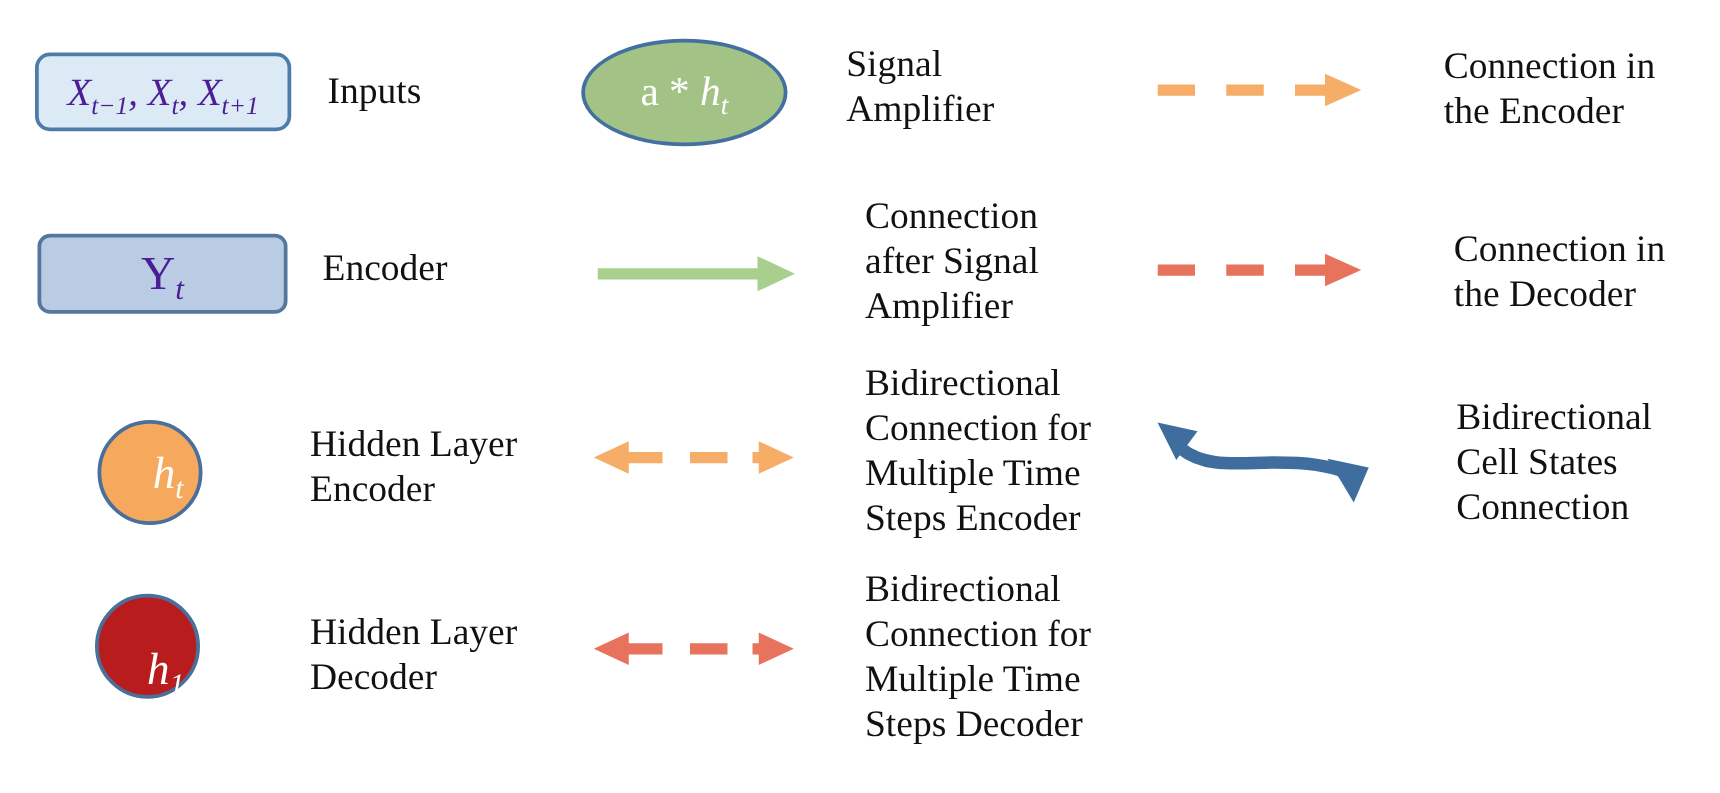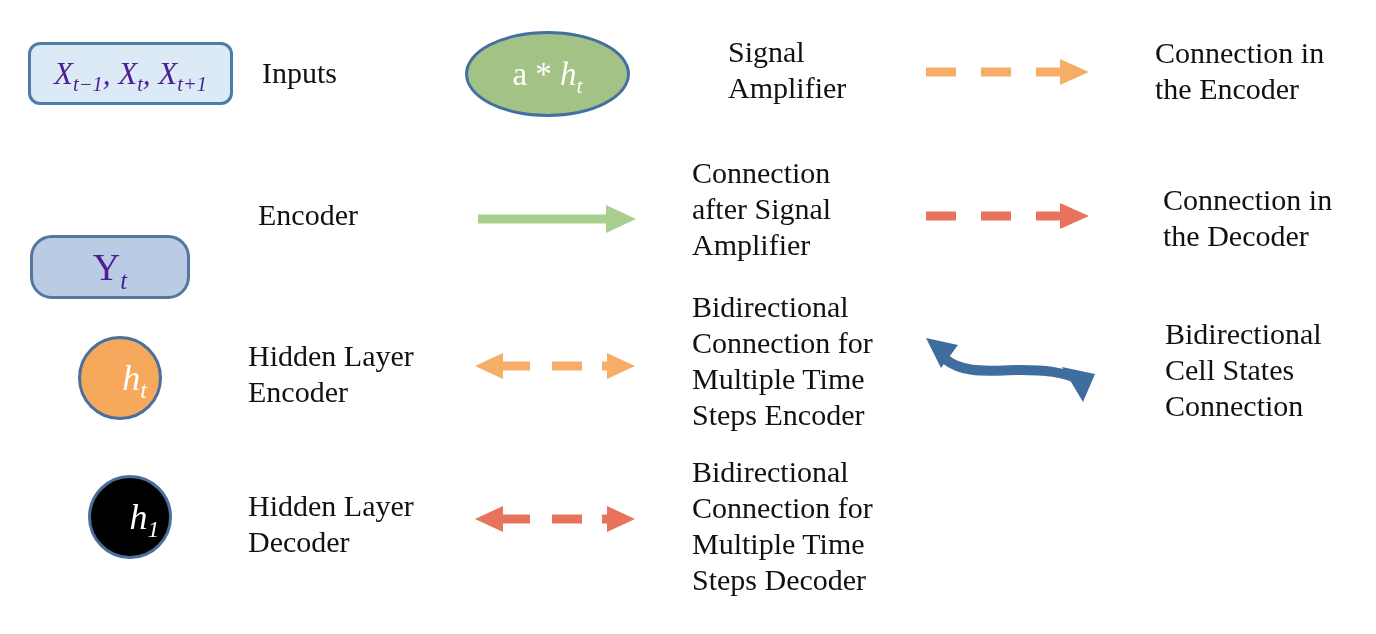--- a/index.html
+++ b/index.html
@@ -28,39 +28,38 @@
     align-items: center;
     justify-content: center;
   }
   .inputs-box {
     left: 28px; top: 42px; width: 205px; height: 63px;
     background: #dceaf5;
     border: 3px solid #4e7ca8;
     border-radius: 12px;
   }
   .outputs-box {
-    left: 30px; top: 187px; width: 160px; height: 64px;
+    left: 30px; top: 187px; width: 200px; height: 64px;
     background: #b9cce4;
     border: 3px solid #54779e;
-    border-radius: 22px;
-    margin-top: 48px;
+    border-radius: 10px;
   }
   .amp-ellipse {
     left: 465px; top: 31px; width: 165px; height: 86px;
     background: #a2c286;
     border: 3px solid #4470a0;
     border-radius: 50%;
     text-align: center;
   }
   .circle {
     border-radius: 50%;
     border: 3px solid #4a6f9b;
   }
   .enc-circle { left: 78px; top: 336px; width: 84px; height: 84px; background: #f6a95c; }
-  .dec-circle { left: 88px; top: 475px; width: 84px; height: 84px; background: #000000; }
+  .dec-circle { left: 76px; top: 475px; width: 84px; height: 84px; background: #b91c1c; align-items: flex-end; }
 
   
   .math {
     font-family: "Liberation Serif", serif;
     font-style: italic;
     color: #4c1d95;
     white-space: nowrap;
   }
   .math sub {
     font-size: 0.66em;
@@ -99,21 +98,21 @@
 
   <div class="abs shape circle dec-circle">
     <span class="math math-circle"><span>h</span><sub>1</sub></span>
   </div>
   <div class="abs label" style="left:248px; top:488px;">Hidden Layer
 Decoder</div>
 
   <div class="abs shape amp-ellipse">
     <span class="math math-amp"><span class="upright">a * </span><span>h</span><sub>t</sub></span>
   </div>
-  <div class="abs label" style="left:728px; top:34px;">Signal
+  <div class="abs label" style="left:677px; top:34px;">Signal
 Amplifier</div>
 
   <svg class="abs" style="left:478px; top:203px;" width="160" height="32">
     <line x1="0" y1="16" x2="131" y2="16" stroke="#a8cf8e" stroke-width="9"></line>
     <polygon points="128,2 158,16 128,30" fill="#a8cf8e"></polygon>
   </svg>
   <div class="abs label" style="left:692px; top:155px;">Connection
 after Signal
 Amplifier</div>
 

